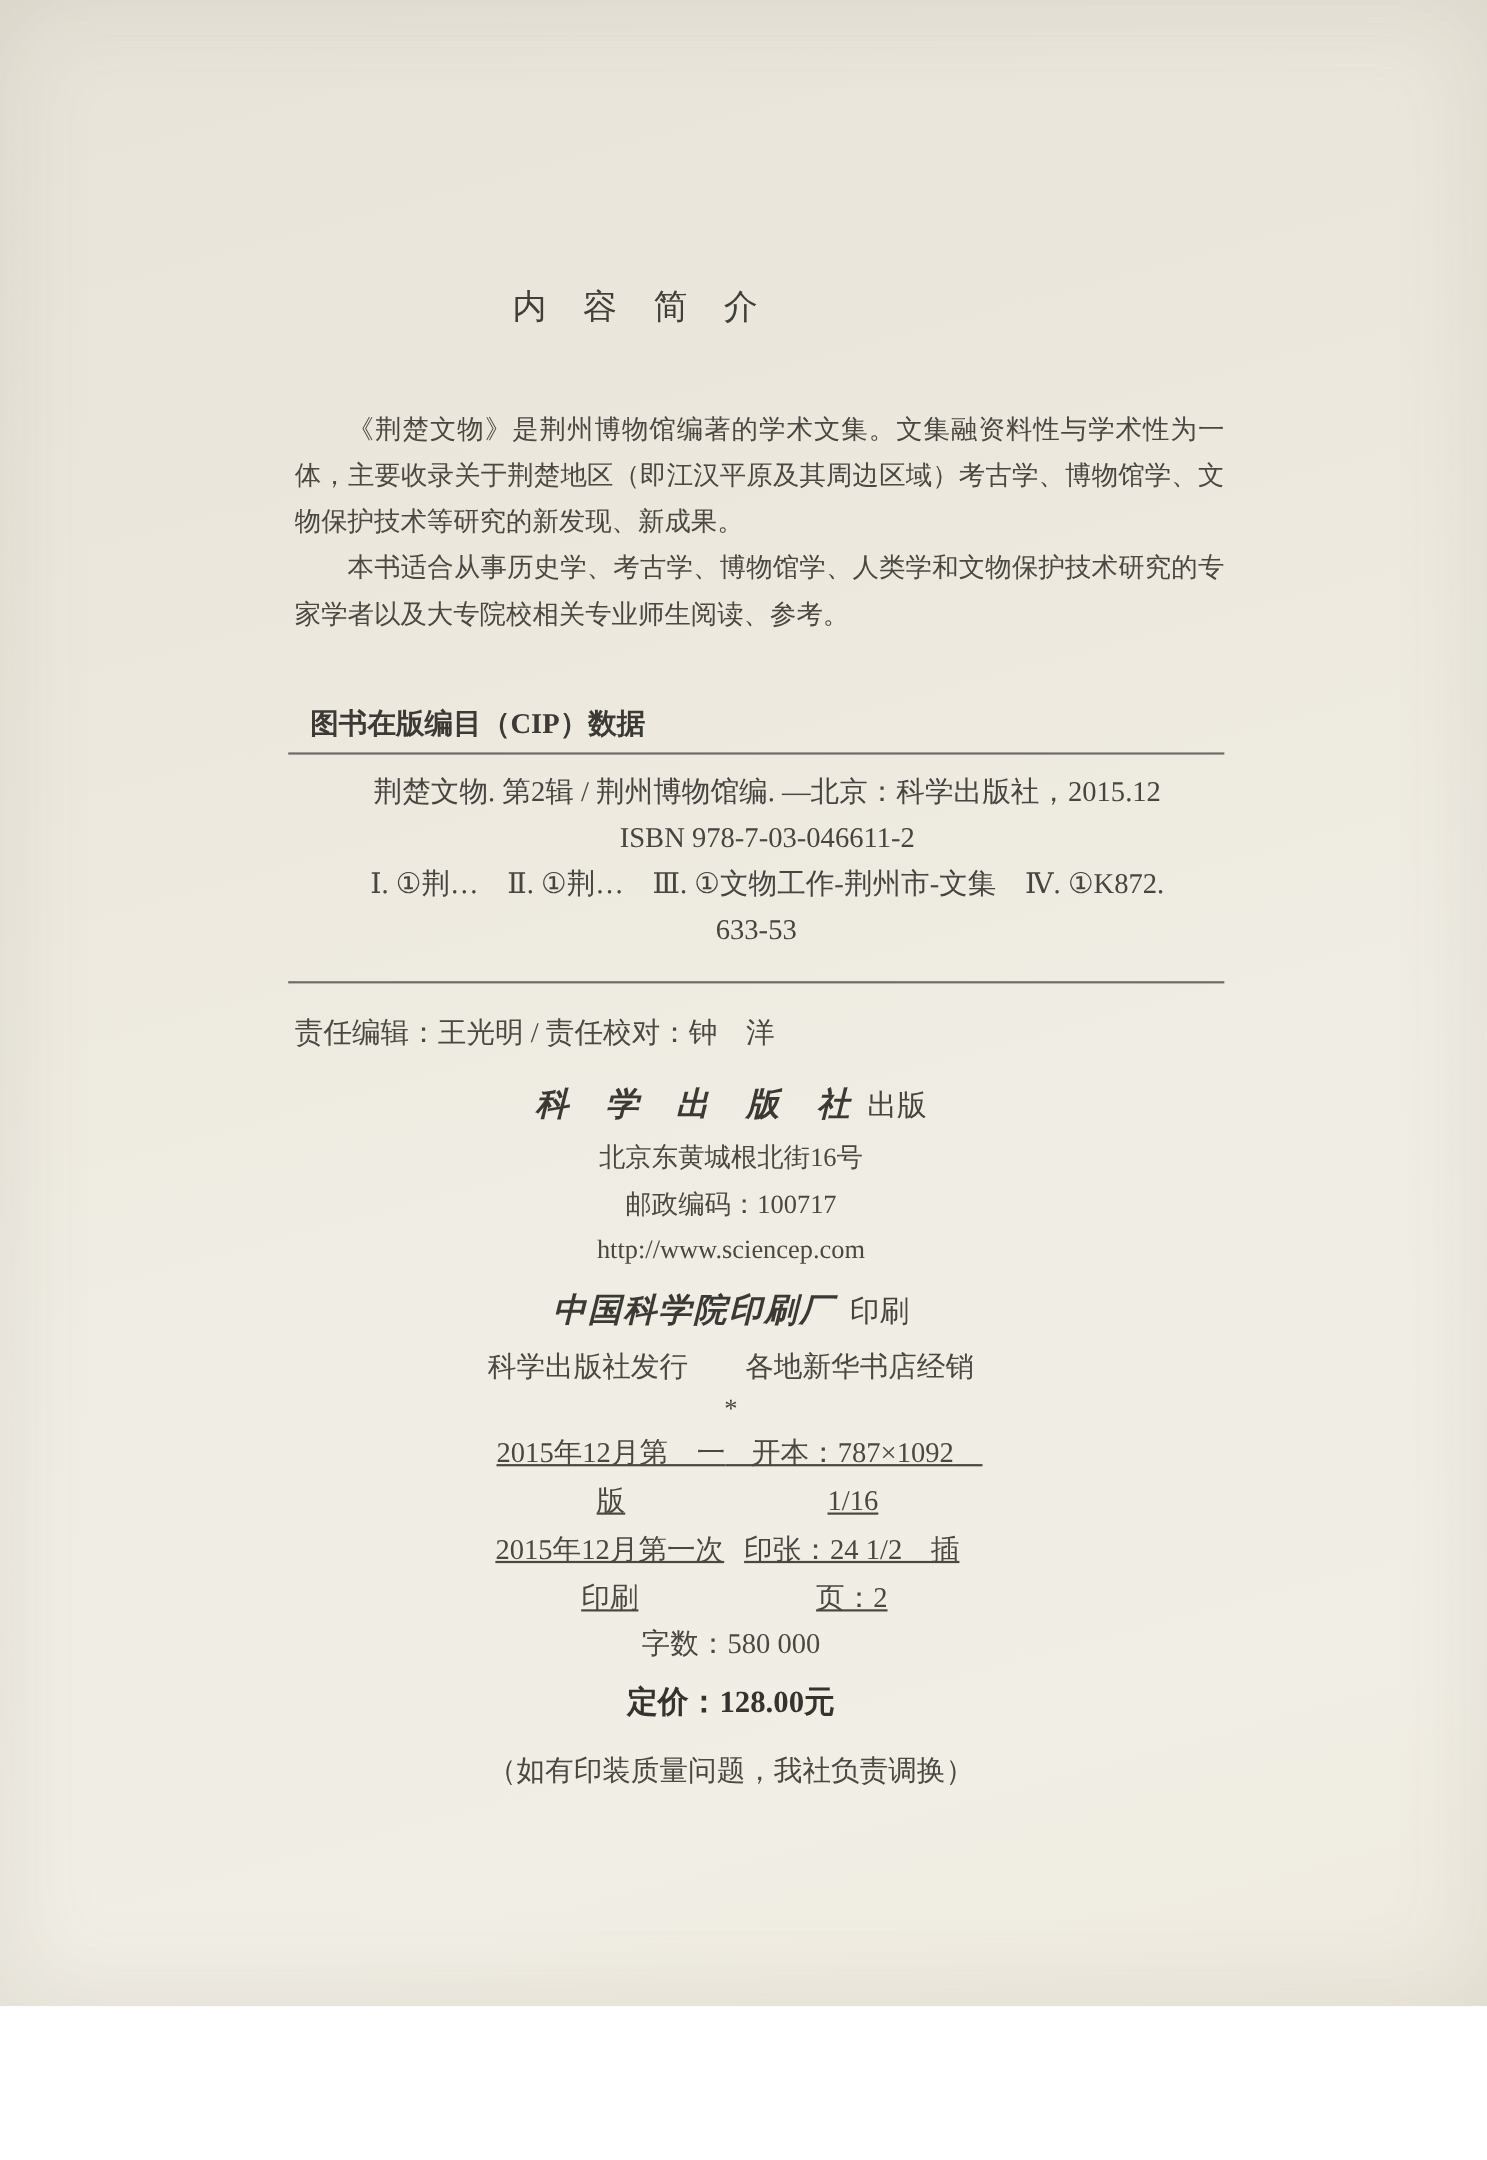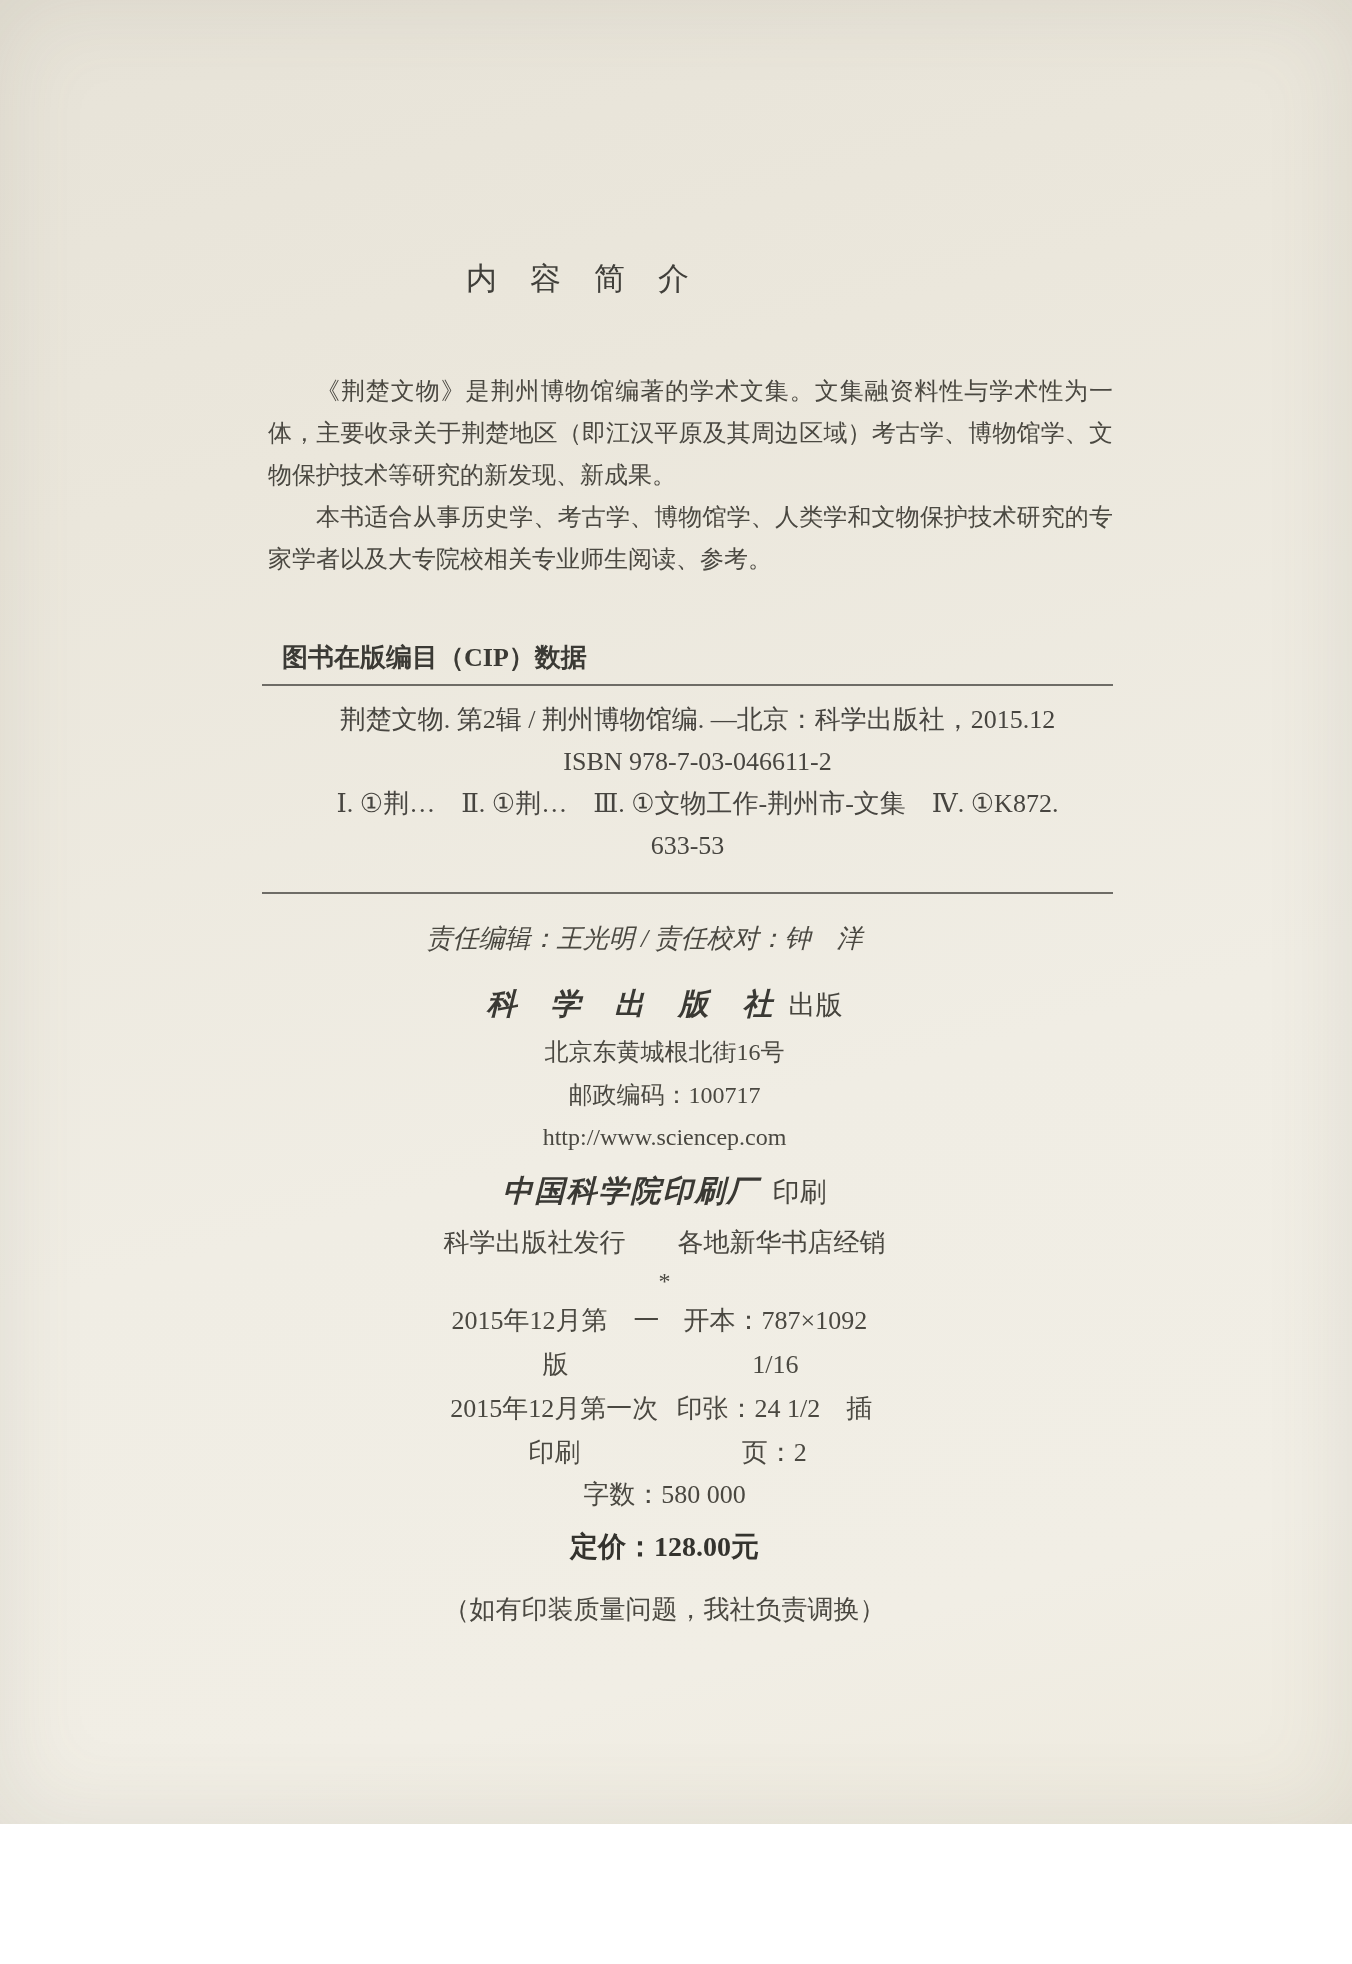--- a/index.html
+++ b/index.html
@@ -55,22 +55,20 @@
   .cip-line {
     font-size: 26px;
     line-height: 42px;
     margin: 0;
     color: #474540;
   }
   .cip-line.indent { padding-left: 20px; }
   .staff {
     margin-top: 22px;
     padding-right: 92px;
-    text-align: center;
-    font-style: italic;
     font-size: 26px;
     line-height: 46px;
     color: #4a4841;
   }
   .staff p { margin: 0; }
   .pub-block {
     margin-top: 22px;
     padding-right: 52px;
     text-align: center;
   }
@@ -88,21 +86,21 @@
   .pub-url  { font-size: 24px; margin: 13px 0 6px 0; color: #4a4841; }
   .pub-dist { font-size: 26px; margin: 13px 0 4px 0; color: #4a4841; }
   .star { font-size: 24px; margin: 8px 0 4px 0; color: #4a4841; }
   .edition-rows {
     width: 440px;
     margin: 0 auto;
     font-size: 26px;
     line-height: 44px;
     color: #4a4841;
   }
-  .edition-row { display: flex; justify-content: space-between; }
+  .edition-row { display: flex; justify-content: space-between; text-decoration: underline; }
   .word-count { font-size: 26px; margin: 2px 0 0 0; color: #4a4841; }
   .price {
     font-size: 28px;
     font-weight: bold;
     margin: 16px 0 0 0;
     color: #34332e;
   }
   .notice { font-size: 26px; margin: 26px 0 0 0; color: #4a4841; }
 </style>
 </head>

